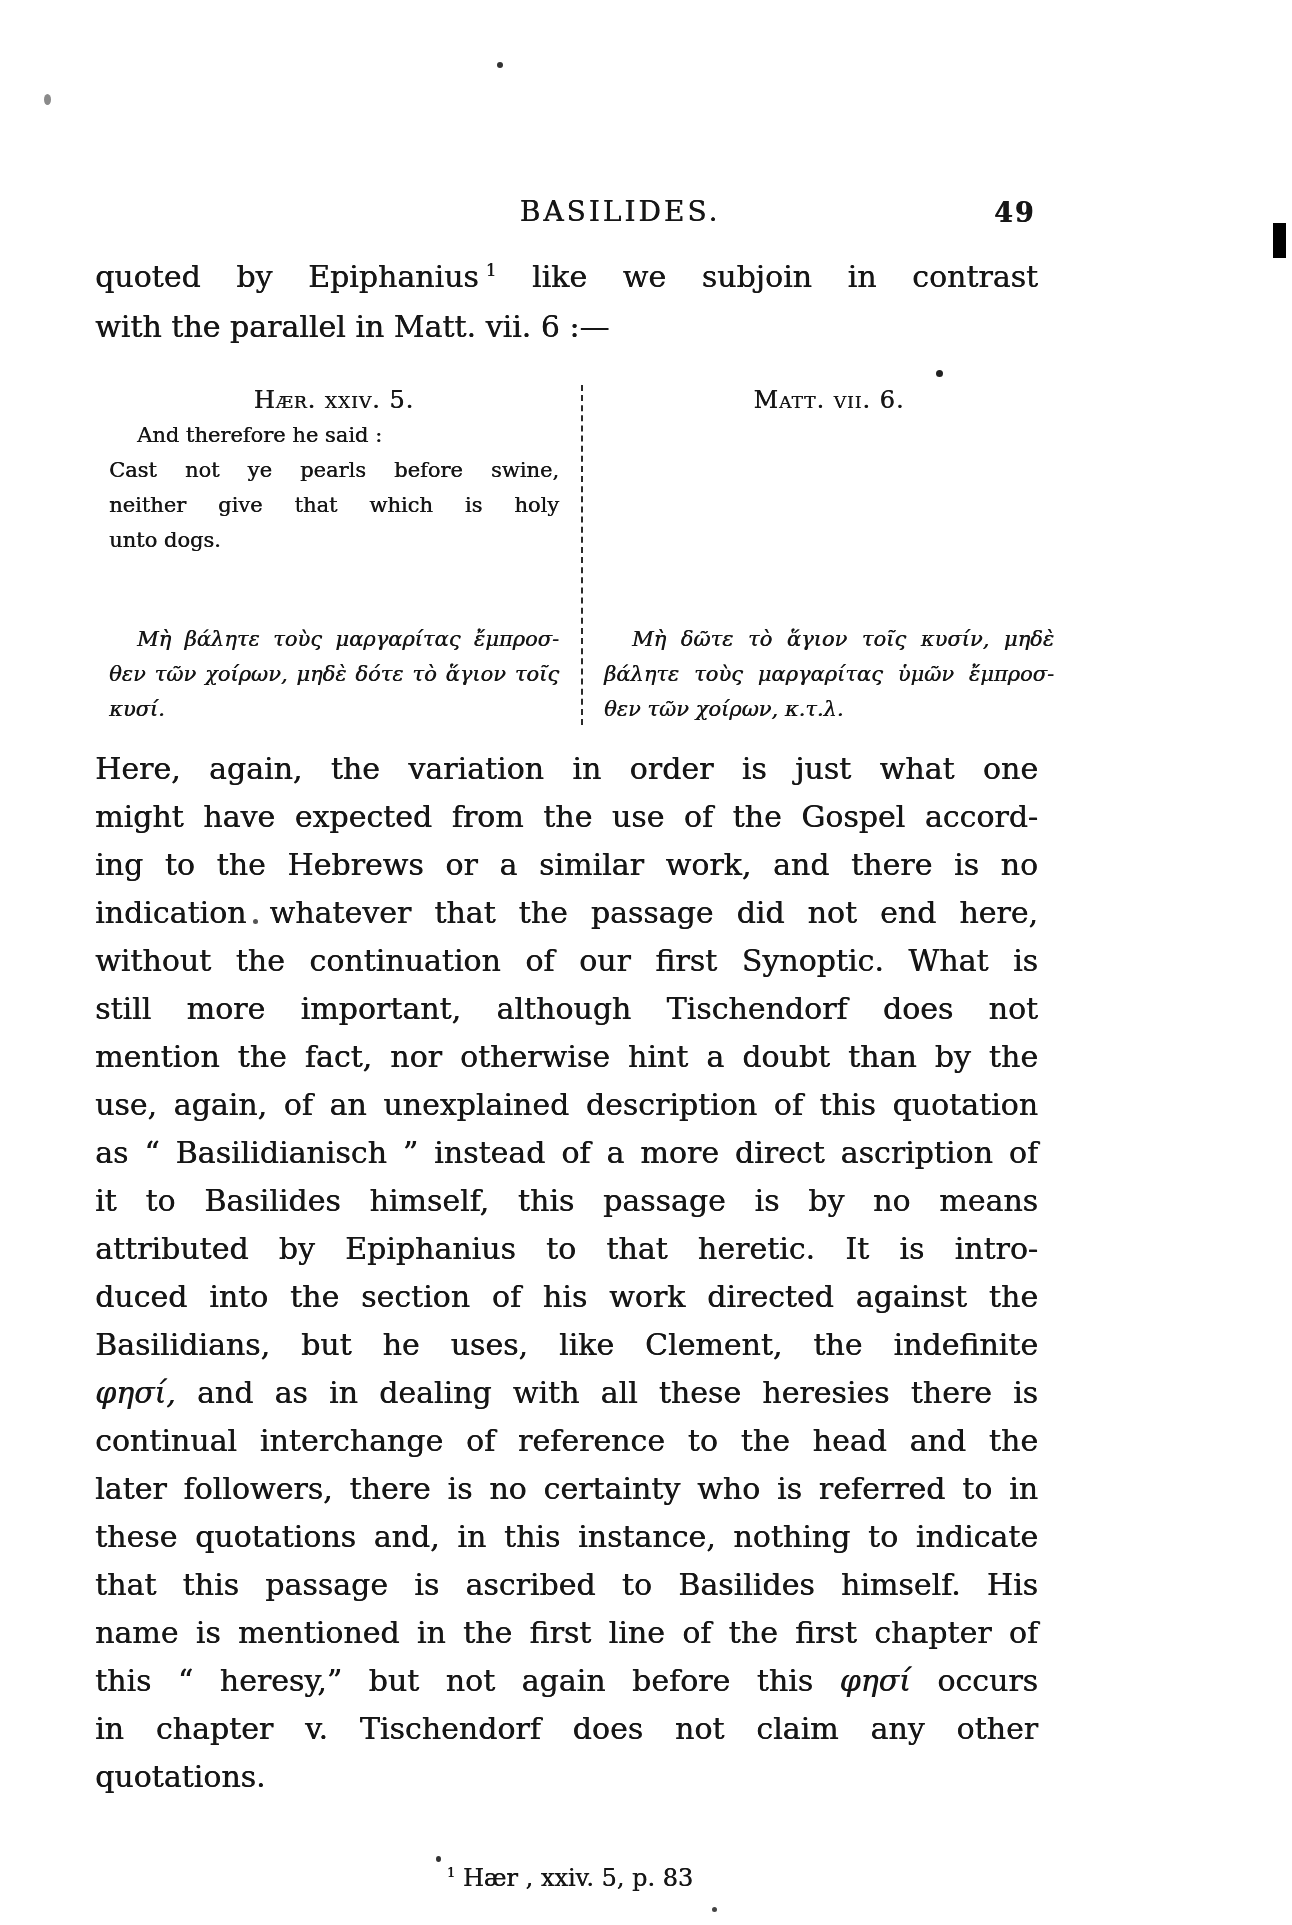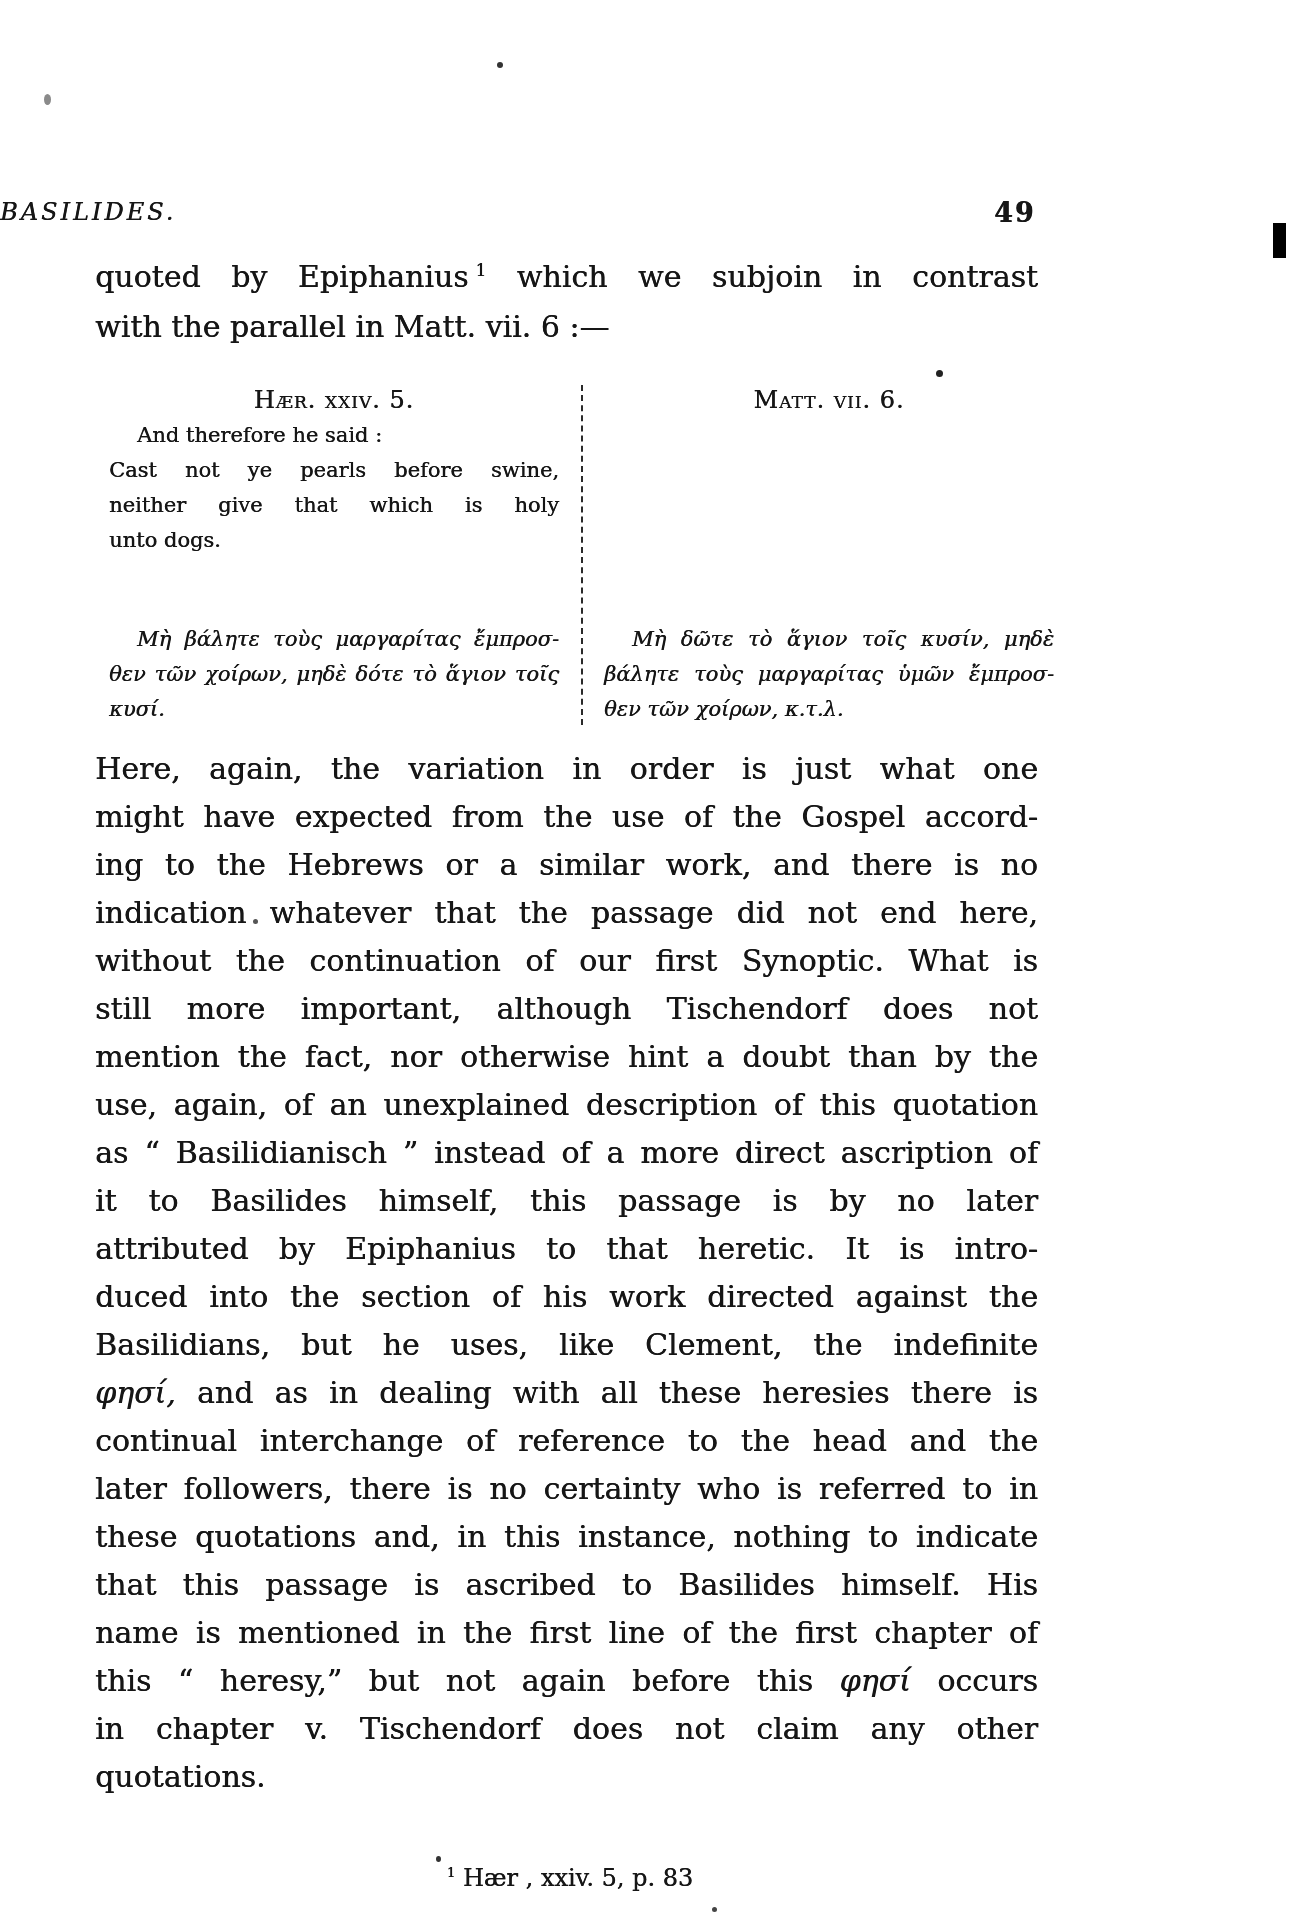--- a/index.html
+++ b/index.html
@@ -10,21 +10,21 @@
     overflow:hidden;
     font-family:"DejaVu Serif", serif;
     color:#161616;
     text-shadow:0.4px 0 0 currentColor; 
   }
   #page { position:absolute; inset:0; }
 
   
   .running-head {
     position:absolute; top:194px; left:0; width:1240px;
-    font-size:24px; line-height:36px; letter-spacing:3px;font-style:italic;
+    text-align:center; font-size:28px; line-height:36px; letter-spacing:3px;
   }
   .page-number {
     position:absolute; top:197px; left:975px;
     font-size:27px; font-weight:bold; letter-spacing:2px;margin-left:19px;
   }
 
   
   .intro {
     position:absolute; top:252px; left:95px; width:943px;
     font-size:30px; line-height:50px;
@@ -78,21 +78,21 @@
 </style>
 </head>
 <body>
 
 <div id="page">
 
   <div class="running-head">BASILIDES.</div>
   <div class="page-number">49</div>
 
   <div class="intro">
-    <div class="just"><span>quoted by Epiphanius</span><sup class="fnref">1</sup><span> which we subjoin in contrast</span></div>
+    <div class="just"><span>quoted by Epiphanius</span><sup class="fnref">1</sup><span> like we subjoin in contrast</span></div>
     <div>with the parallel in Matt. vii. 6 :—</div>
   </div>
 
   <div class="comparison">
     <div class="col col-left">
       <div class="col-heading">Hær. xxiv. 5.</div>
       <div class="col-body">
           <div class="tline ind">And therefore he said :</div>
           <div class="tline just">Cast not ye pearls before swine,</div>
           <div class="tline just">neither give that which is holy</div>
@@ -118,21 +118,21 @@
   <div class="main-body">
       <div class="tline just">Here, again, the variation in order is just what one</div>
       <div class="tline just">might have expected from the use of the Gospel accord-</div>
       <div class="tline just">ing to the Hebrews or a similar work, and there is no</div>
       <div class="tline just">indication whatever that the passage did not end here,</div>
       <div class="tline just">without the continuation of our first Synoptic.  What is</div>
       <div class="tline just">still more important, although Tischendorf does not</div>
       <div class="tline just">mention the fact, nor otherwise hint a doubt than by the</div>
       <div class="tline just">use, again, of an unexplained description of this quotation</div>
       <div class="tline just">as “ Basilidianisch ” instead of a more direct ascription of</div>
-      <div class="tline just">it to Basilides himself, this passage is by no later</div>
+      <div class="tline just">it to Basilides himself, this passage is by no means</div>
       <div class="tline just">attributed by Epiphanius to that heretic.  It is intro-</div>
       <div class="tline just">duced into the section of his work directed against the</div>
       <div class="tline just">Basilidians, but he uses, like Clement, the indefinite</div>
       <div class="tline just"><span class="gk">φησί,</span> and as in dealing with all these heresies there is</div>
       <div class="tline just">continual interchange of reference to the head and the</div>
       <div class="tline just">later followers, there is no certainty who is referred to in</div>
       <div class="tline just">these quotations and, in this instance, nothing to indicate</div>
       <div class="tline just">that this passage is ascribed to Basilides himself.  His</div>
       <div class="tline just">name is mentioned in the first line of the first chapter of</div>
       <div class="tline just">this “ heresy,” but not again before this <span class="gk">φησί</span> occurs</div>

